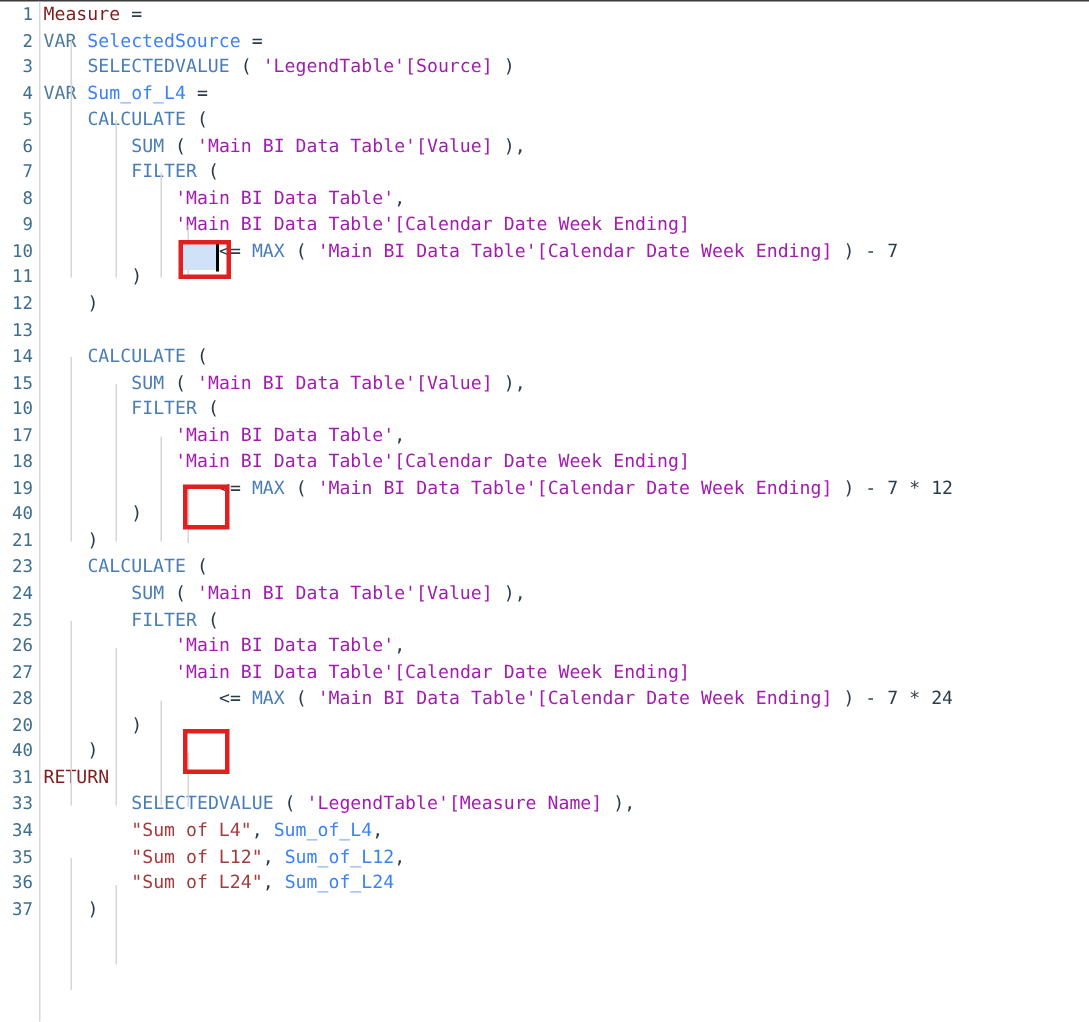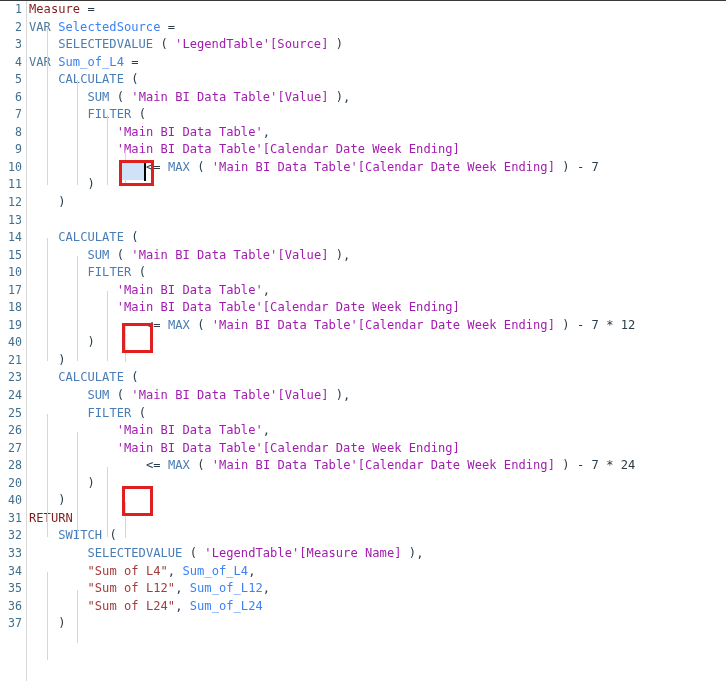--- a/index.html
+++ b/index.html
@@ -135,21 +135,20 @@
       <div class="line"><span class="gutter">21</span><span class="code"><span class="op"> </span><span class="op"> </span><span class="op"> </span><span class="op"> </span><span class="op">)</span></span></div>
       <div class="line"><span class="gutter">23</span><span class="code"><span class="op"> </span><span class="op"> </span><span class="op"> </span><span class="op"> </span><span class="fn">CALCULATE</span><span class="op"> </span><span class="op">(</span></span></div>
       <div class="line"><span class="gutter">24</span><span class="code"><span class="op"> </span><span class="op"> </span><span class="op"> </span><span class="op"> </span><span class="op"> </span><span class="op"> </span><span class="op"> </span><span class="op"> </span><span class="fn">SUM</span><span class="op"> </span><span class="op">(</span><span class="op"> </span><span class="tbl">'Main BI Data Table'</span><span class="tbl">[Value]</span><span class="op"> </span><span class="op">)</span><span class="op">,</span></span></div>
       <div class="line"><span class="gutter">25</span><span class="code"><span class="op"> </span><span class="op"> </span><span class="op"> </span><span class="op"> </span><span class="op"> </span><span class="op"> </span><span class="op"> </span><span class="op"> </span><span class="fn">FILTER</span><span class="op"> </span><span class="op">(</span></span></div>
       <div class="line"><span class="gutter">26</span><span class="code"><span class="op"> </span><span class="op"> </span><span class="op"> </span><span class="op"> </span><span class="op"> </span><span class="op"> </span><span class="op"> </span><span class="op"> </span><span class="op"> </span><span class="op"> </span><span class="op"> </span><span class="op"> </span><span class="tbl">'Main BI Data Table'</span><span class="op">,</span></span></div>
       <div class="line"><span class="gutter">27</span><span class="code"><span class="op"> </span><span class="op"> </span><span class="op"> </span><span class="op"> </span><span class="op"> </span><span class="op"> </span><span class="op"> </span><span class="op"> </span><span class="op"> </span><span class="op"> </span><span class="op"> </span><span class="op"> </span><span class="tbl">'Main BI Data Table'</span><span class="tbl">[Calendar Date Week Ending]</span></span></div>
       <div class="line"><span class="gutter">28</span><span class="code"><span class="op"> </span><span class="op"> </span><span class="op"> </span><span class="op"> </span><span class="op"> </span><span class="op"> </span><span class="op"> </span><span class="op"> </span><span class="op"> </span><span class="op"> </span><span class="op"> </span><span class="op"> </span><span class="op"> </span><span class="op"> </span><span class="op"> </span><span class="op"> </span><span class="op">&lt;</span><span class="op">=</span><span class="op"> </span><span class="fn">MAX</span><span class="op"> </span><span class="op">(</span><span class="op"> </span><span class="tbl">'Main BI Data Table'</span><span class="tbl">[Calendar Date Week Ending]</span><span class="op"> </span><span class="op">)</span><span class="op"> </span><span class="op">-</span><span class="op"> </span><span class="num">7</span><span class="op"> </span><span class="op">*</span><span class="op"> </span><span class="num">24</span></span></div>
       <div class="line"><span class="gutter">20</span><span class="code"><span class="op"> </span><span class="op"> </span><span class="op"> </span><span class="op"> </span><span class="op"> </span><span class="op"> </span><span class="op"> </span><span class="op"> </span><span class="op">)</span></span></div>
       <div class="line"><span class="gutter">40</span><span class="code"><span class="op"> </span><span class="op"> </span><span class="op"> </span><span class="op"> </span><span class="op">)</span></span></div>
       <div class="line"><span class="gutter">31</span><span class="code"><span class="kw2">RETURN</span></span></div>
-      <div class="line"><span class="gutter">32</span><span class="code"><span class="op"> </span><span class="op"> </span><span class="op"> </span><span class="op"> </span><span class="fn">SWITCH</span><span class="op"> </span><span class="op">(</span></span></div>
       <div class="line"><span class="gutter">33</span><span class="code"><span class="op"> </span><span class="op"> </span><span class="op"> </span><span class="op"> </span><span class="op"> </span><span class="op"> </span><span class="op"> </span><span class="op"> </span><span class="fn">SELECTEDVALUE</span><span class="op"> </span><span class="op">(</span><span class="op"> </span><span class="tbl">'LegendTable'</span><span class="tbl">[Measure Name]</span><span class="op"> </span><span class="op">)</span><span class="op">,</span></span></div>
       <div class="line"><span class="gutter">34</span><span class="code"><span class="op"> </span><span class="op"> </span><span class="op"> </span><span class="op"> </span><span class="op"> </span><span class="op"> </span><span class="op"> </span><span class="op"> </span><span class="str">"Sum of L4"</span><span class="op">,</span><span class="op"> </span><span class="var">Sum_of_L4</span><span class="op">,</span></span></div>
       <div class="line"><span class="gutter">35</span><span class="code"><span class="op"> </span><span class="op"> </span><span class="op"> </span><span class="op"> </span><span class="op"> </span><span class="op"> </span><span class="op"> </span><span class="op"> </span><span class="str">"Sum of L12"</span><span class="op">,</span><span class="op"> </span><span class="var">Sum_of_L12</span><span class="op">,</span></span></div>
       <div class="line"><span class="gutter">36</span><span class="code"><span class="op"> </span><span class="op"> </span><span class="op"> </span><span class="op"> </span><span class="op"> </span><span class="op"> </span><span class="op"> </span><span class="op"> </span><span class="str">"Sum of L24"</span><span class="op">,</span><span class="op"> </span><span class="var">Sum_of_L24</span></span></div>
       <div class="line"><span class="gutter">37</span><span class="code"><span class="op"> </span><span class="op"> </span><span class="op"> </span><span class="op"> </span><span class="op">)</span></span></div>
     </div>
 
   <div class="guide" style="left:47px; top:26px; height:158px;"></div>
   <div class="guide" style="left:77px; top:79px; height:105px;"></div>
   <div class="guide" style="left:107px; top:114px; height:70px;"></div>

